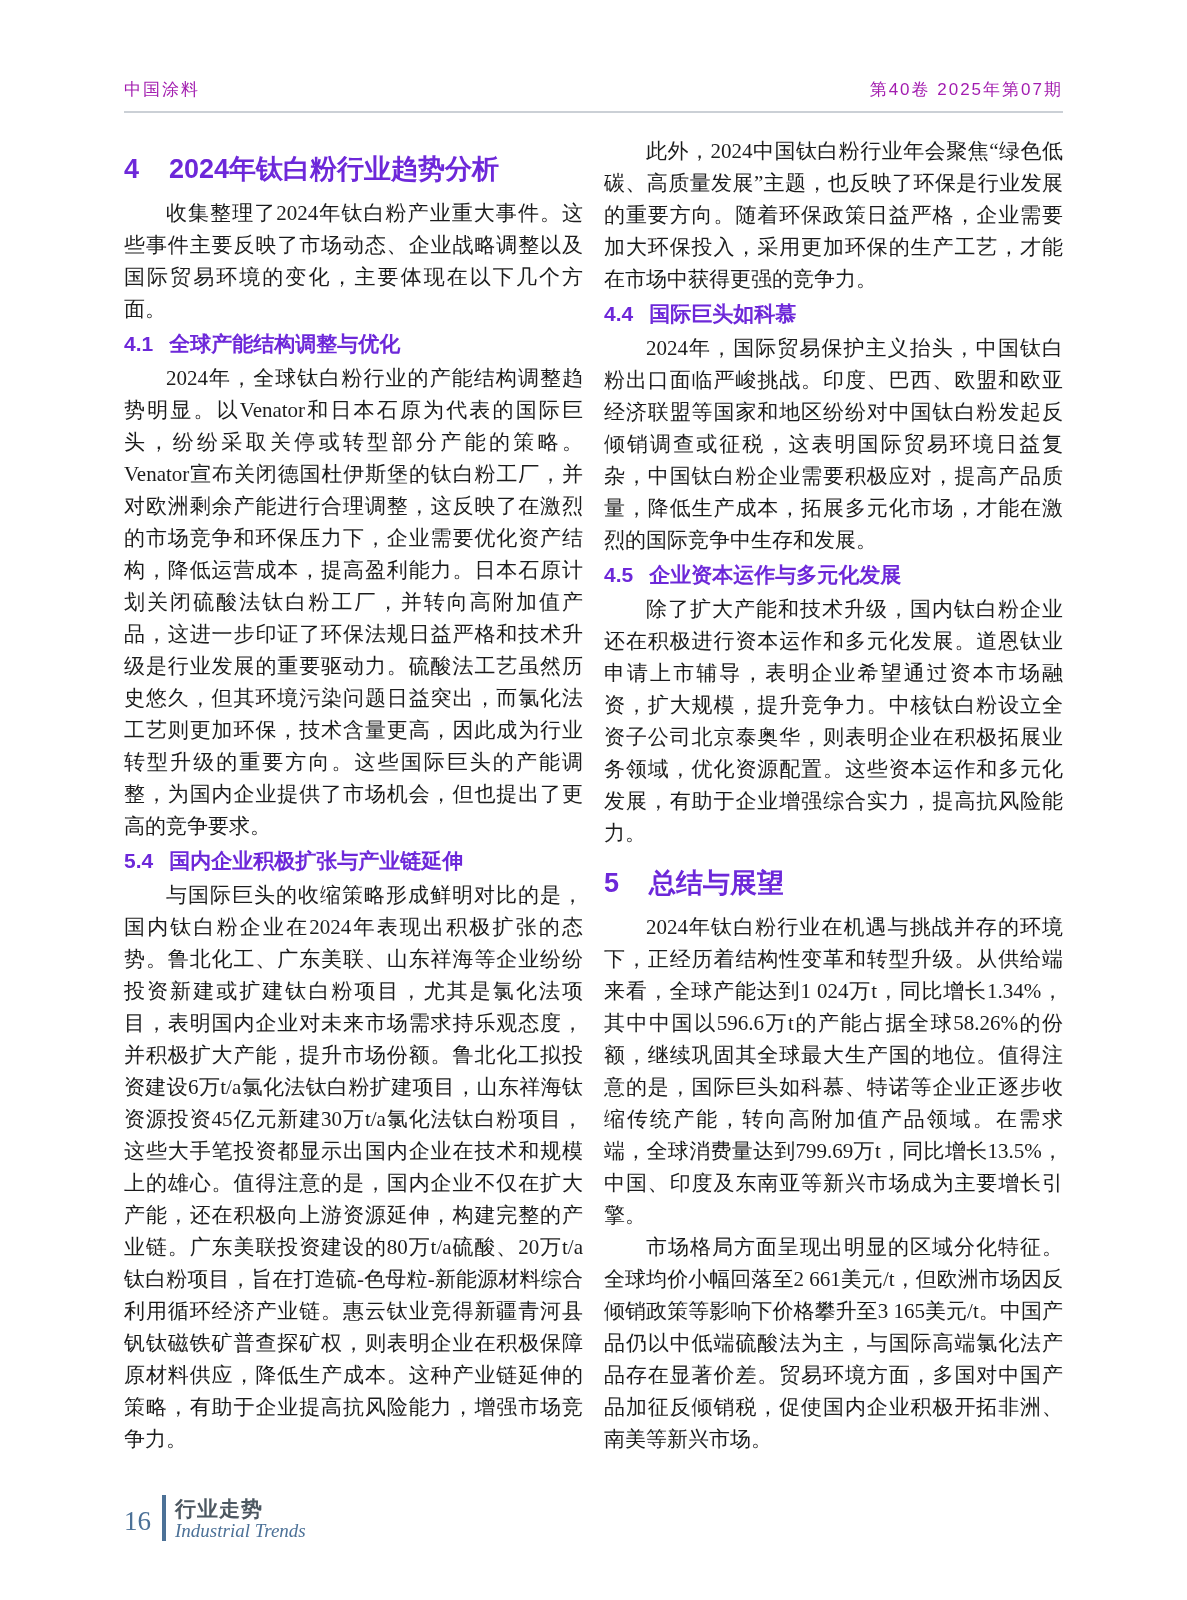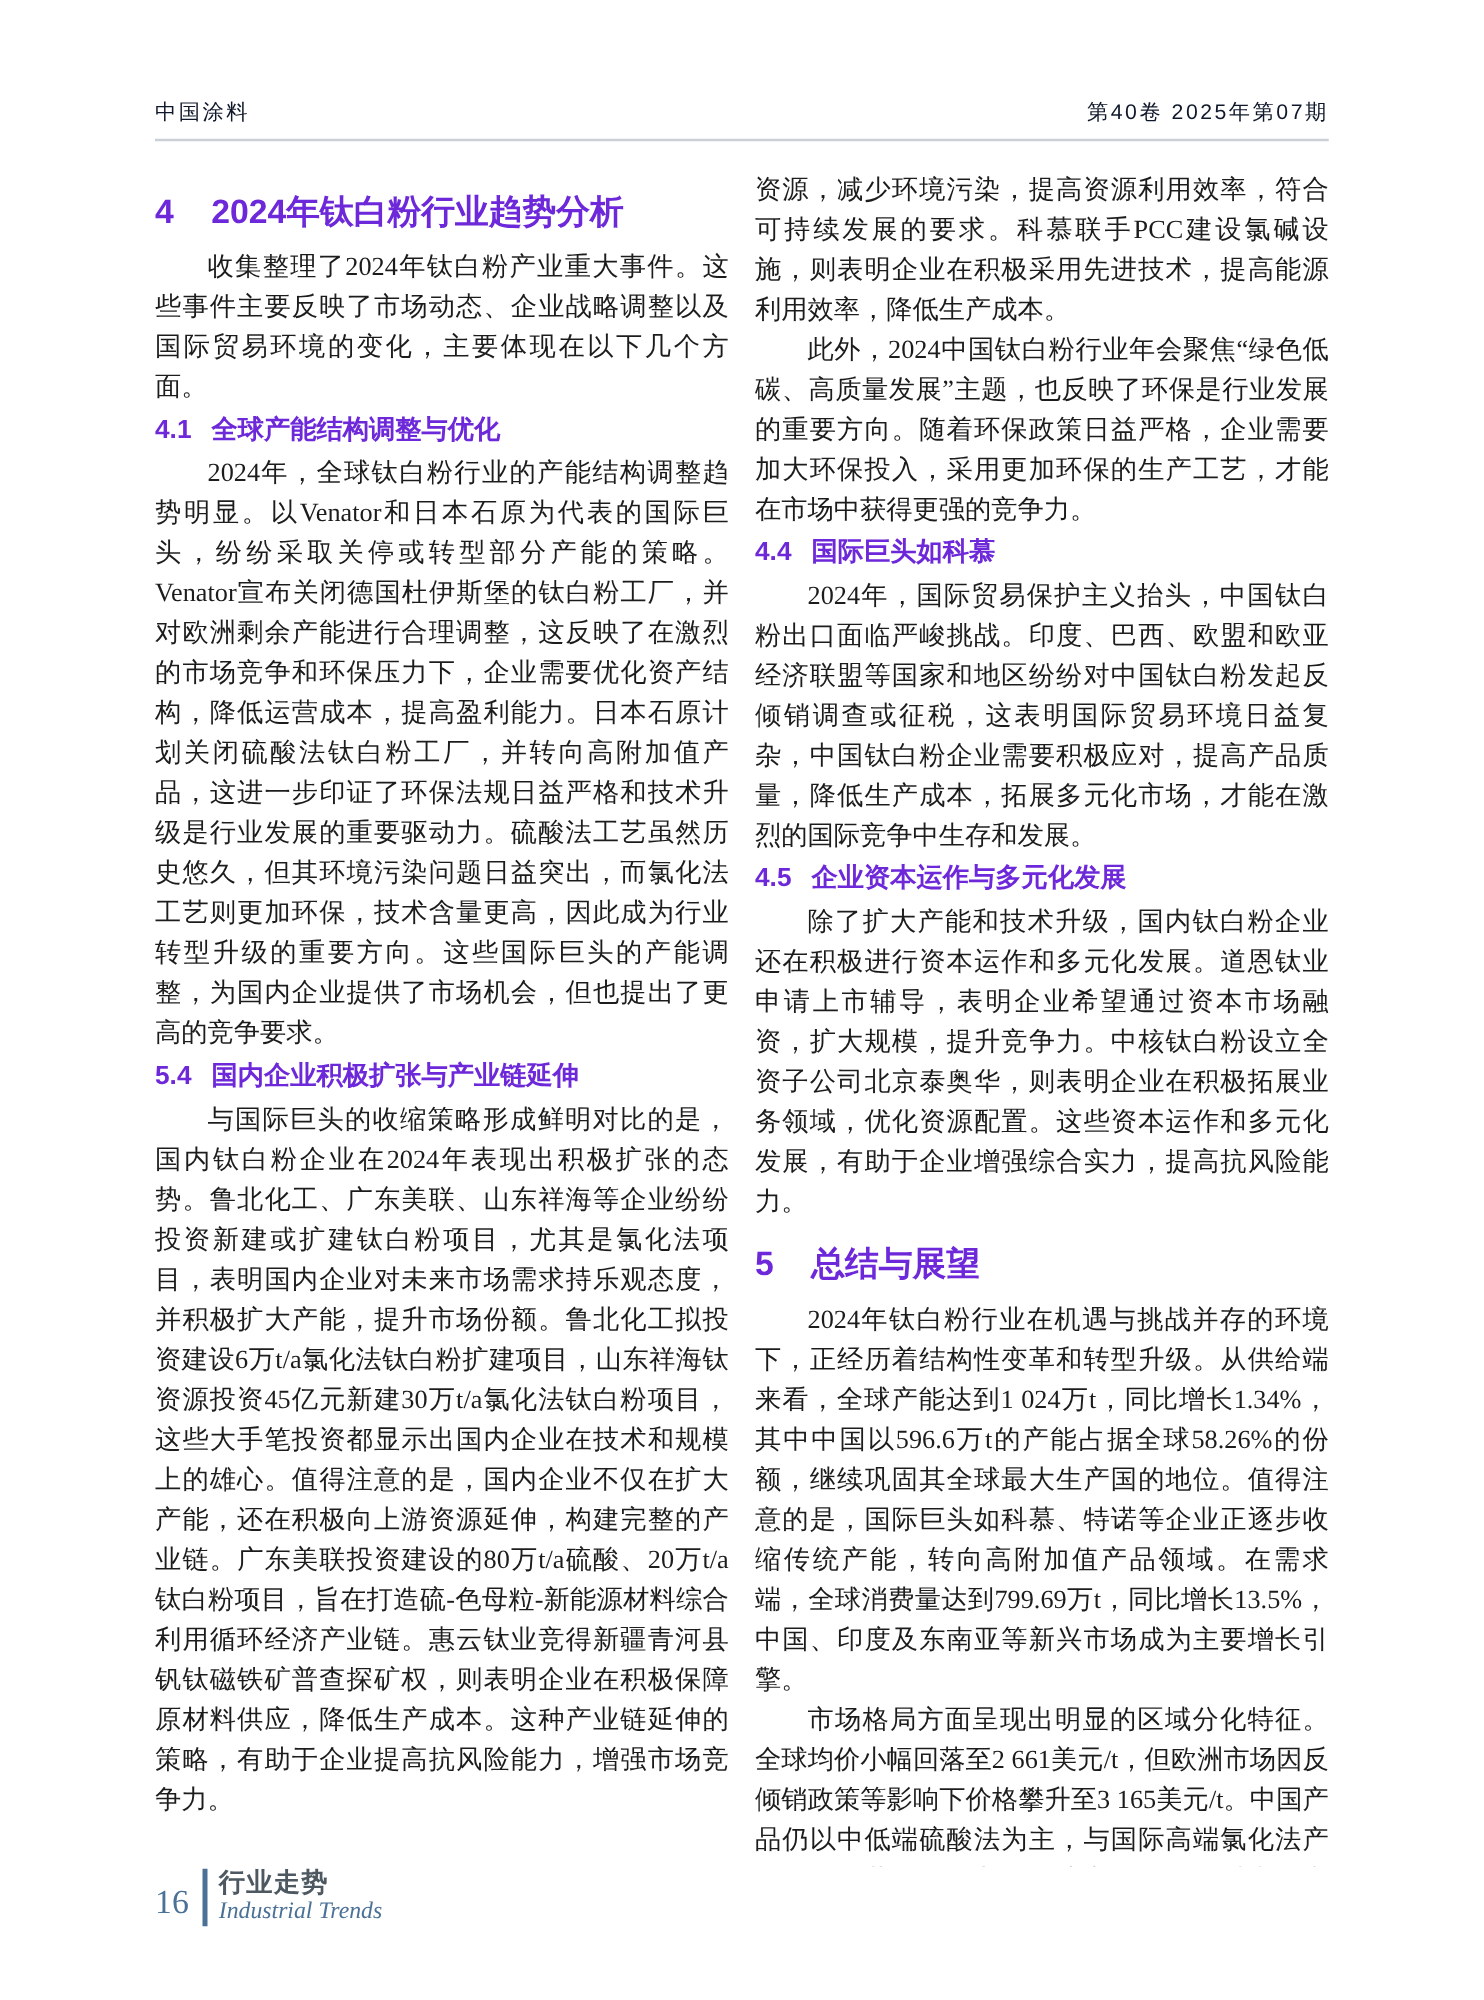--- a/index.html
+++ b/index.html
@@ -16,21 +16,21 @@
   }
   
   .page-header {
     display: flex;
     justify-content: space-between;
     align-items: flex-end;
     padding-bottom: 10px;
     border-bottom: 2px solid #cbd0d6;
     font-family: "Liberation Sans", "DejaVu Sans", sans-serif;
     font-size: 17px;
-    color: #0f172a;
+    color: #a21caf;
     letter-spacing: 2px;
     text-align: center;
   }
   
   .columns {
     display: flex;
     gap: 21px;
     margin-top: 22px;
     height: 1358px;
     overflow: hidden;
@@ -60,20 +60,21 @@
     font-size: 21px;
     line-height: 32px;
     margin: 3px 0 2px 0;
   }
   .h-sub .sec-num { margin-right: 16px; margin-top: 36px; }
   
   .page-footer {
     position: absolute;
     left: 124px; top: 1495px;
     display: flex;
+    align-items: center;
   }
   .footer-page-num {
     font-size: 27px;
     color: #4c7197;
     margin-right: 11px;
     align-self: flex-end;
     line-height: 40px;
   }
   .footer-bar {
     width: 4px; height: 46px;
@@ -123,21 +124,20 @@
 
       <div class="sec-heading h-sub">
         <span class="sec-num">5.4</span><span>国内企业积极扩张与产业链延伸</span>
       </div>
 
       <p class="body-text">与国际巨头的收缩策略形成鲜明对比的是，国内钛白粉企业在2024年表现出积极扩张的态势。鲁北化工、广东美联、山东祥海等企业纷纷投资新建或扩建钛白粉项目，尤其是氯化法项目，表明国内企业对未来市场需求持乐观态度，并积极扩大产能，提升市场份额。鲁北化工拟投资建设6万t/a氯化法钛白粉扩建项目，山东祥海钛资源投资45亿元新建30万t/a氯化法钛白粉项目，这些大手笔投资都显示出国内企业在技术和规模上的雄心。值得注意的是，国内企业不仅在扩大产能，还在积极向上游资源延伸，构建完整的产业链。广东美联投资建设的80万t/a硫酸、20万t/a钛白粉项目，旨在打造硫-色母粒-新能源材料综合利用循环经济产业链。惠云钛业竞得新疆青河县钒钛磁铁矿普查探矿权，则表明企业在积极保障原材料供应，降低生产成本。这种产业链延伸的策略，有助于企业提高抗风险能力，增强市场竞争力。</p>
 
     </div>
 
     <div class="col">
-      <p class="body-text no-indent">资源，减少环境污染，提高资源利用效率，符合可持续发展的要求。科慕联手PCC建设氯碱设施，则表明企业在积极采用先进技术，提高能源利用效率，降低生产成本。</p>
 
       <p class="body-text">此外，2024中国钛白粉行业年会聚焦“绿色低碳、高质量发展”主题，也反映了环保是行业发展的重要方向。随着环保政策日益严格，企业需要加大环保投入，采用更加环保的生产工艺，才能在市场中获得更强的竞争力。</p>
 
       <div class="sec-heading h-sub">
         <span class="sec-num">4.4</span><span>国际巨头如科慕</span>
       </div>
 
       <p class="body-text">2024年，国际贸易保护主义抬头，中国钛白粉出口面临严峻挑战。印度、巴西、欧盟和欧亚经济联盟等国家和地区纷纷对中国钛白粉发起反倾销调查或征税，这表明国际贸易环境日益复杂，中国钛白粉企业需要积极应对，提高产品质量，降低生产成本，拓展多元化市场，才能在激烈的国际竞争中生存和发展。</p>
 
       <div class="sec-heading h-sub">

